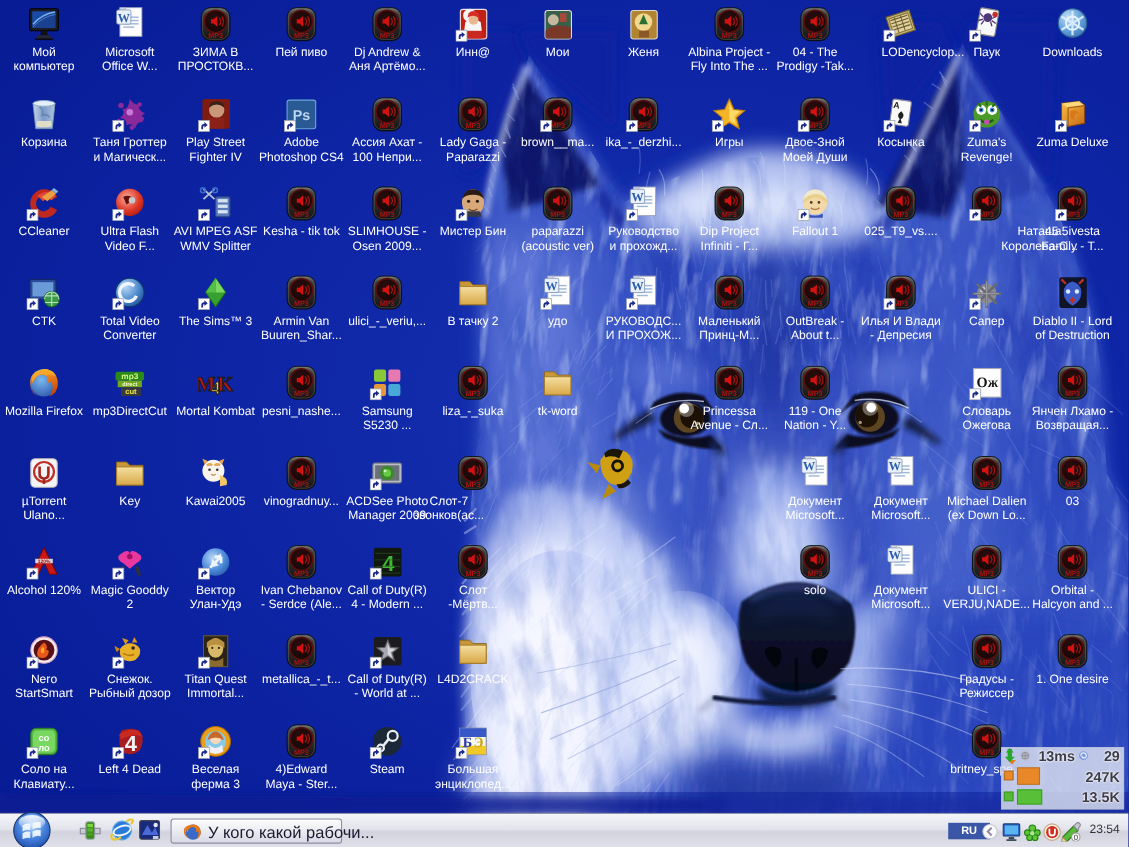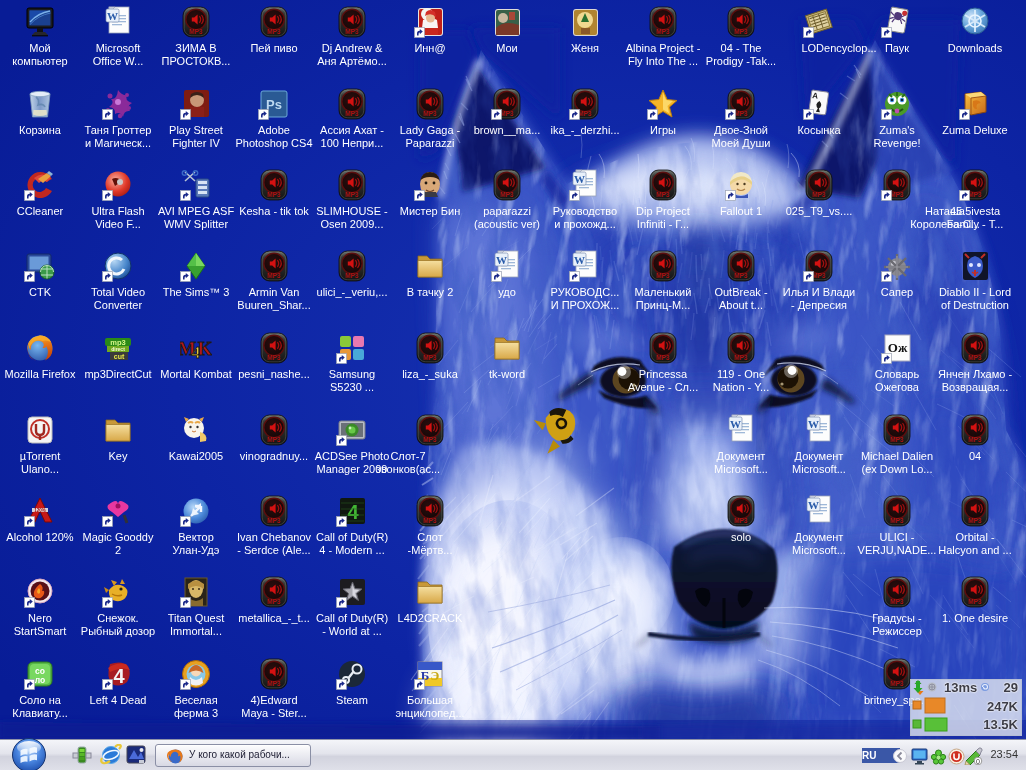--- a/index.html
+++ b/index.html
@@ -1,19 +1,19 @@
 <!DOCTYPE html>
 <html><head><meta charset="utf-8"><style>
 * {margin:0;padding:0;box-sizing:border-box}
 body {width:1026px;height:770px;overflow:hidden;position:relative;font-family:"Liberation Sans",sans-serif;background:#0a1d94}
 .ic {position:absolute;width:32px;height:32px}
 .lb {position:absolute;width:96px;text-align:center;font-size:11px;line-height:13px;color:#fff;font-family:"Liberation Sans",sans-serif}
 #bar {position:absolute;left:0;top:739px;width:1026px;height:31px;background:linear-gradient(#f4f5f9 0%,#e3e4ec 45%,#d2d3de 55%,#dfe0e9 100%);border-top:1px solid #8f93a8}
 #task {position:absolute;left:155px;top:4px;width:156px;height:23px;background:linear-gradient(#fdfdfe,#d8d9e4);border:1px solid #8a8fa5;border-radius:3px;box-shadow:inset 0 1px 0 #fff}
-#task span {position:absolute;left:33px;top:4px;font-size:10px;color:#1a1a30;white-space:nowrap}
+#task span {position:absolute;left:33px;top:4px;font-size:15px;color:#1a1a30;white-space:nowrap}
 #clock {position:absolute;right:8px;top:8px;font-size:11px;color:#333}
 #wid {position:absolute;left:910px;top:679px;width:112px;height:57px}
 .wt {position:absolute;font:bold 13px "Liberation Sans";color:#3c3c46;text-shadow:0 0 2px #fff,0 0 2px #fff}
 </style></head><body>
 <svg width="1026" height="739" viewBox="0 0 1026 739" style="position:absolute;left:0;top:0">
 <defs>
  <radialGradient id="sky" cx="0.62" cy="0.5" r="0.75">
    <stop offset="0" stop-color="#1733b2"></stop>
         <stop offset="0.6" stop-color="#0d24a4"></stop>
         <stop offset="1" stop-color="#081c96"></stop>
@@ -1892,21 +1892,21 @@
         </radialGradient>
       </defs>
       <rect x="3" y="1" width="26" height="30" rx="8.5" fill="url(#mg)" stroke="#0c0c0c" stroke-width="0.8"></rect>
       <rect x="4.2" y="2.2" width="23.6" height="27.6" rx="7.5" fill="none" stroke="#878c87" stroke-width="0.7" opacity="0.45"></rect>
       <circle cx="16" cy="13.5" r="10.2" fill="url(#mc)" stroke="#5a0e0e" stroke-width="1.4"></circle>
       <path d="M11.8 11.6 L14.2 11.6 L17.6 8.6 L17.6 18.4 L14.2 15.4 L11.8 15.4 Z" fill="#d41111"></path>
       <path d="M19.4 10.2 q2.6 3.2 0 6.6 M21.5 9 q3.6 4.5 0 9" stroke="#a01010" stroke-width="1.2" fill="none"></path>
       <text x="16" y="28.4" font-family="Liberation Sans" font-size="6.6" font-weight="bold" fill="#aa1212" text-anchor="middle">MP3</text>
     </svg>
   </div>
-<div class="lb" style="left:927px;top:450px">04</div>
+<div class="lb" style="left:927px;top:450px">03</div>
 <div class="ic" style="left:24px;top:495px">
     <svg width="32" height="32" viewBox="0 0 32 32" style="position:absolute;left:0px;top:0px">
       <path d="M16 3 L28 27 L21 27 L16 16 L11 27 L4 27 Z" fill="#c81818" stroke="#7a0808"></path>
       <path d="M10 14 L22 14" stroke="#fff" stroke-width="0"></path>
       <rect x="8" y="13" width="16" height="4" fill="#e8e8e8" opacity="0.9"></rect>
       <text x="16" y="16.6" font-family="Liberation Sans" font-size="4.5" font-weight="bold" fill="#a01010" text-anchor="middle">120%</text>
       <g>
         <rect x="0.5" y="21.5" width="10" height="10" fill="#fff" stroke="#9aa2b2" stroke-width="0.7"></rect>
         <path d="M3 29.5 L3 27.5 Q3 24.5 5.8 24.7 L5.8 23 L8.8 25.6 L5.8 28.2 L5.8 26.4 Q4.6 26.2 4.6 28 L4.6 29.5 Z" fill="#1c2a8a"></path>
       </g>
@@ -2375,21 +2375,21 @@
 <circle cx="15.5" cy="5" r="2" fill="#e8e8f0"></circle>
 <rect x="13" y="15" width="5" height="3" fill="#c8ccd8"></rect>
 </svg>
 <div id="task">
       <svg width="17" height="17" viewBox="0 0 17 17" style="position:absolute;left:11px;top:3px">
 <circle cx="8.5" cy="8.5" r="7" fill="#3a6ac8"></circle>
 <path d="M8.5 1.5 q6 0 7 6 q0.5 5 -4 7.5 q3 -4 1.5 -7.5 q-1 1 -2.2 0.8 q1.5 -2.2 -0.6 -3.8 q-2.8 -1.6 -5 0.6 q-1.6 1.4 -1.6 3.8 q-1.6 -1 -1.4 -3.2 q-1.6 2.6 0 5.4 q1 2.2 3.2 3 q-4.8 -1 -5.4 -6 q-0.4 -6 8.5 -6.6 Z" fill="#e87818"></path>
 </svg>
       <span>У кого какой рабочи...</span>
     </div>
-<div style="position:absolute;left:862px;top:8px;width:38px;height:15px;background:#3a57a7;color:#fff;font:bold 10px/15px 'Liberation Sans';">RU</div>
+<div style="position:absolute;left:862px;top:8px;width:38px;height:15px;background:#3a57a7;color:#fff;font:bold 10px/15px 'Liberation Sans';text-align:center">RU</div>
     <svg width="16" height="16" viewBox="0 0 16 16" style="position:absolute;left:892px;top:8px">
 <circle cx="8" cy="8" r="6.5" fill="#fafafc" stroke="#c8c8d4"></circle>
 <path d="M9.5 4.5 L6 8 L9.5 11.5" stroke="#8a8a9a" stroke-width="1.8" fill="none"></path>
 </svg>
     <svg width="18" height="17" viewBox="0 0 18 17" style="position:absolute;left:911px;top:8px">
 <rect x="1" y="1" width="15" height="11" rx="1" fill="#2a68c8" stroke="#1a3a78"></rect>
 <rect x="2.5" y="2.5" width="12" height="8" fill="#5ab4f0"></rect>
 <rect x="6" y="13" width="5" height="2" fill="#345"></rect>
 <rect x="4" y="15" width="9" height="1.5" fill="#345"></rect>
 </svg>

